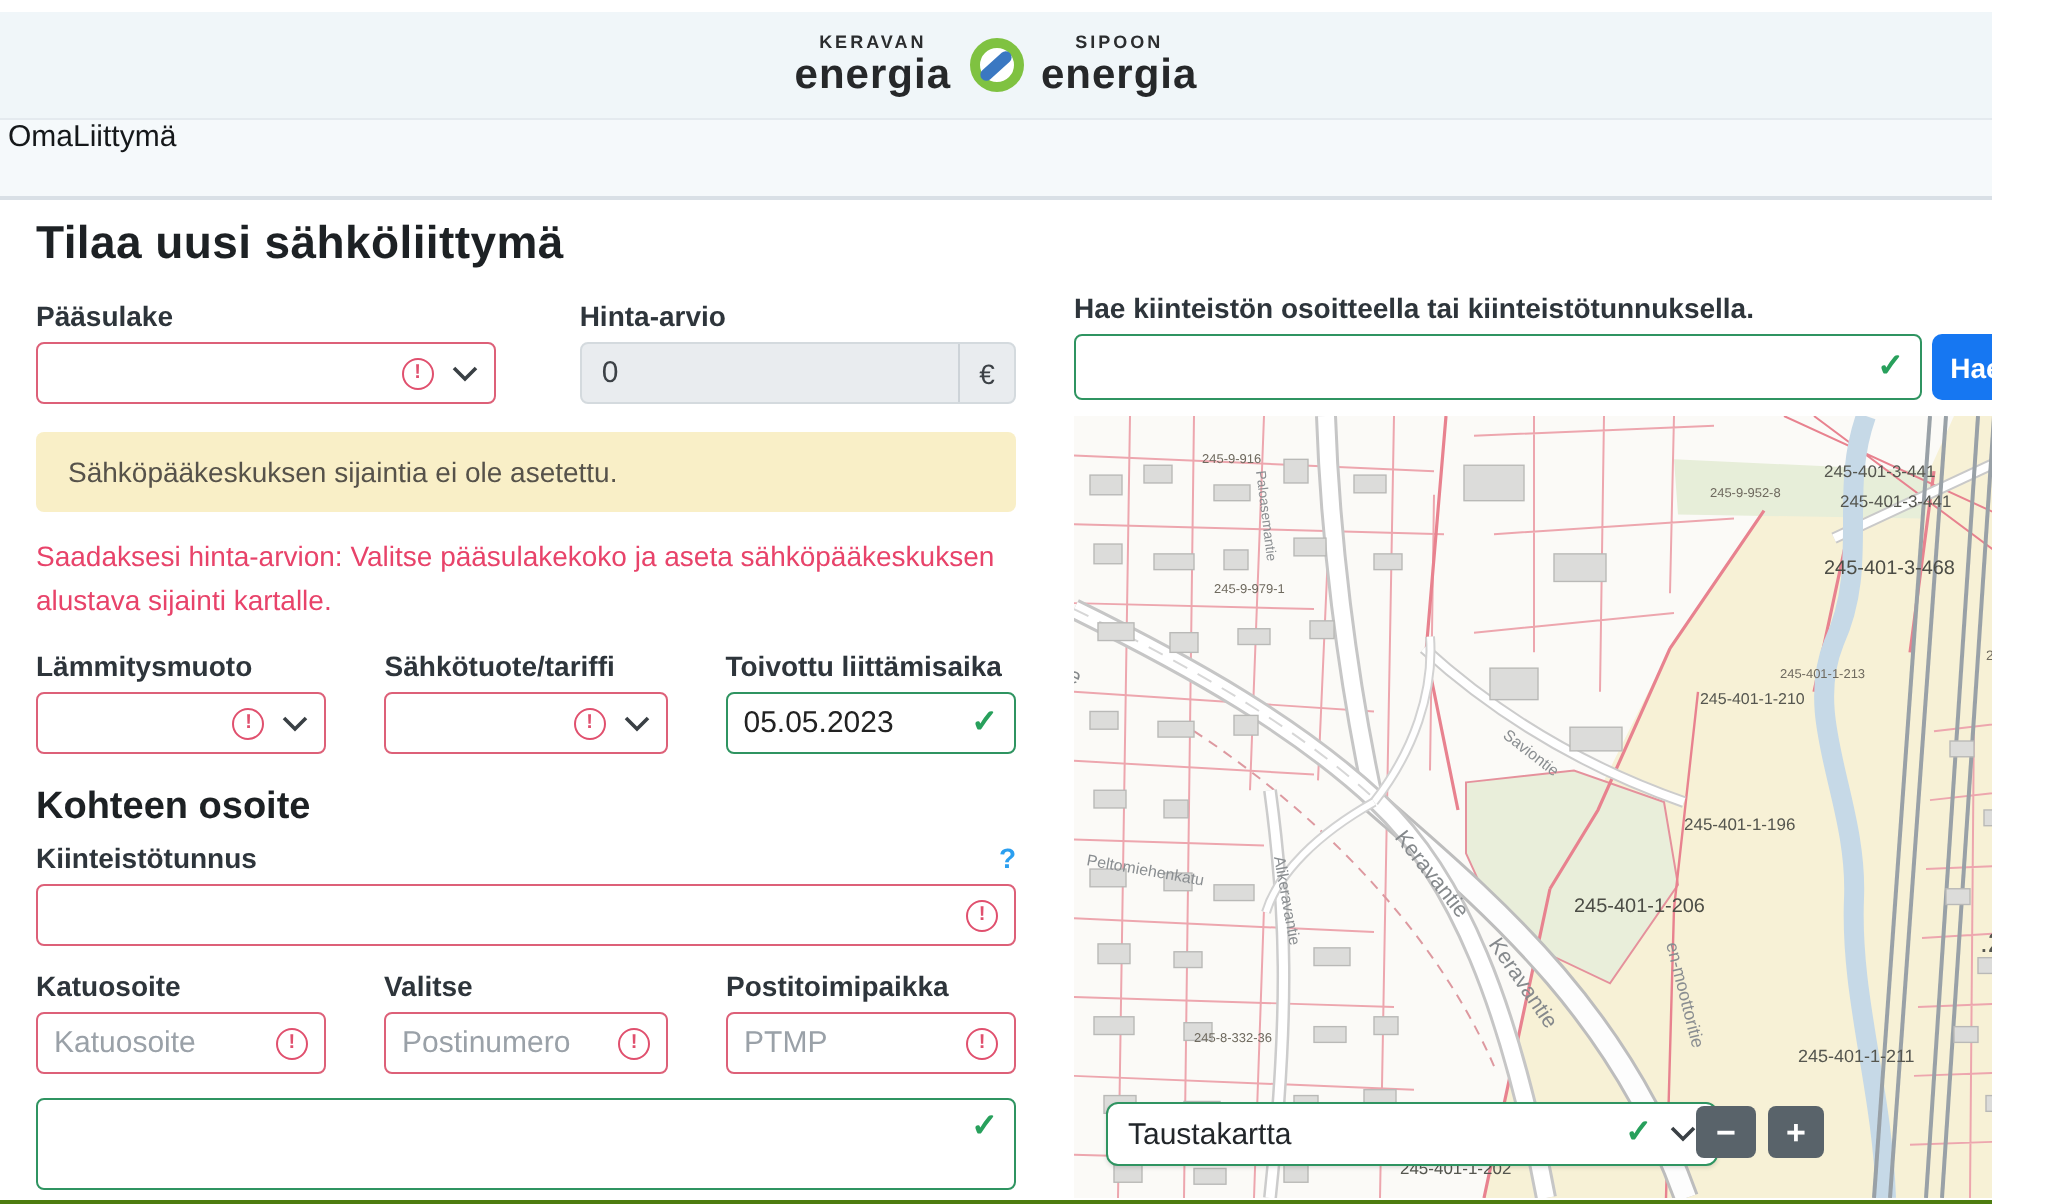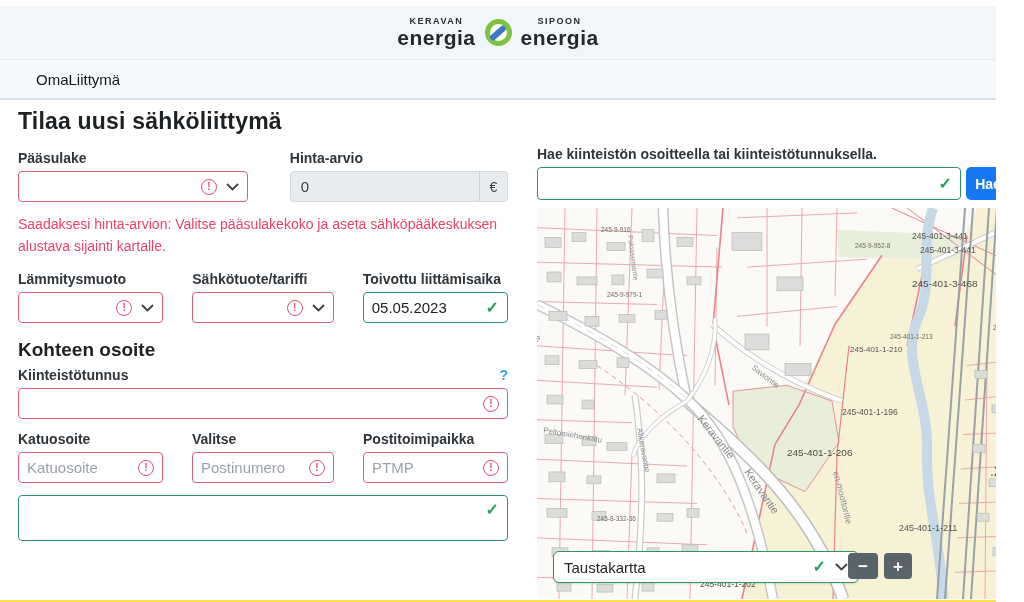--- a/index.html
+++ b/index.html
@@ -1,34 +1,34 @@
 <!DOCTYPE html>
 <html><head>
 <meta charset="utf-8">
 <style>
   * { margin:0; padding:0; box-sizing:border-box; }
   html,body { background:#fff; }
   body { font-family:"Liberation Sans", sans-serif; color:#1d2124; }
-  .page { position:relative; width:996px; height:602px; overflow:hidden; background:#fde047; }
+  .page { position:relative; width:996px; height:602px; overflow:hidden; background:#4d7c0f; }
 
   
   .top-strip { height:6px; background:#fff; }
   .top-header { height:54px; background:#f0f6f9; border-bottom:1px solid #e4eaef;
                 display:flex; align-items:center; justify-content:center; }
   .logo { display:flex; align-items:center; gap:9px; }
   .logo-side { display:flex; flex-direction:column; align-items:center; line-height:1; }
   .logo-small { font-size:9px; font-weight:bold; letter-spacing:1.5px; color:#2b2d2f; margin-bottom:1px; }
   .logo-big { font-size:21px; font-weight:bold; color:#26282a; letter-spacing:.5px; }
   .logo-mark { position:relative; width:27px; height:27px; border-radius:50%;
                border:5px solid #7fc241; background:#fff; }
   .logo-mark::after { content:""; position:absolute; left:50%; top:50%; width:19px; height:6px;
                background:#3a78c2; border-radius:3px; transform:translate(-50%,-50%) rotate(-42deg); }
 
   .nav-bar { height:40px; background:#f5f9fb; border-bottom:2px solid #d9e0e6;
-             display:flex; align-items:center; padding:0 36px; }
+             display:flex; padding:0 4px; }
   .nav-title { font-size:15px; color:#15181a; }
 
   
   .content { position:relative; width:1024px; height:500px; background:#fff; }
   .left-col  { position:absolute; left:18px; top:8px;  width:490px; }
   .right-col { position:absolute; left:537px; top:46px; width:473px; }
 
   h1.page-title { font-size:23px; font-weight:bold; letter-spacing:.2px; margin-bottom:15px; }
   h2.section-title { font-size:19px; font-weight:bold; margin:16px 0 6px; }
 
@@ -138,20 +138,21 @@
         </div>
         <div class="fg" style="width:225px; margin-left:13px">
           <label class="field-label">Hinta-arvio</label>
           <div class="price-group">
             <div class="price-value">0</div>
             <div class="price-suffix">€</div>
           </div>
         </div>
       </div>
 
+      <div class="alert-box">Sähköpääkeskuksen sijaintia ei ole asetettu.</div>
 
       <div class="helper-text">Saadaksesi hinta-arvion: Valitse pääsulakekoko ja aseta sähköpääkeskuksen alustava sijainti kartalle.</div>
 
       <div class="row">
         <div class="fg" style="width:152px">
           <label class="field-label">Lämmitysmuoto</label>
           <div class="ctl err">
             <span class="spacer"></span>
             <span class="err-icon">!</span>
             <span class="chev">

